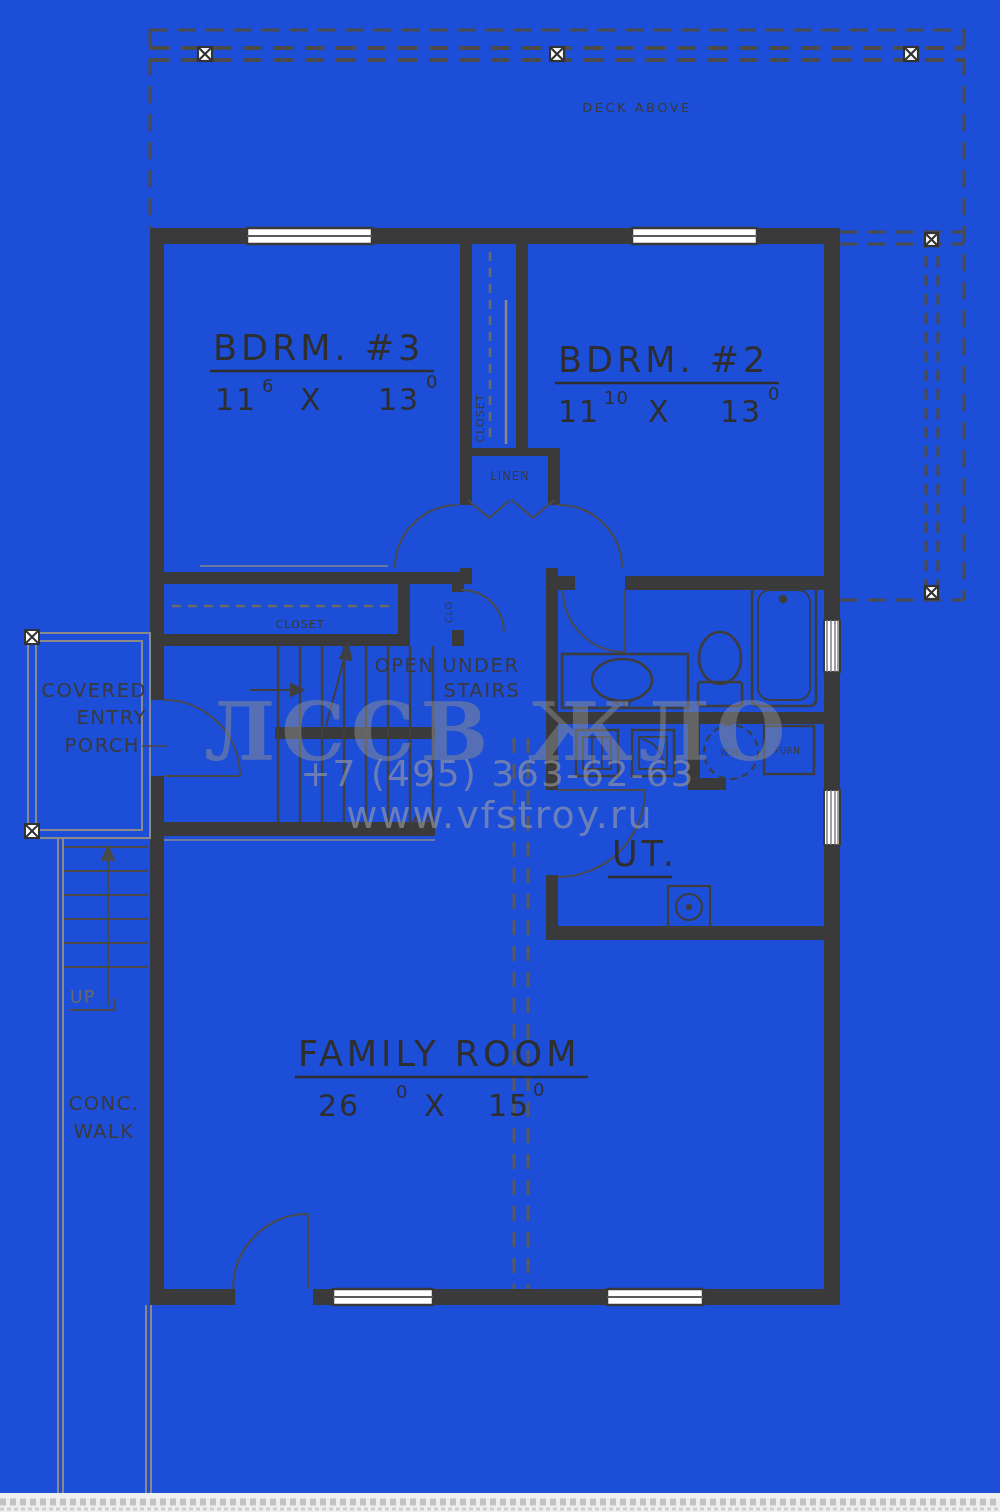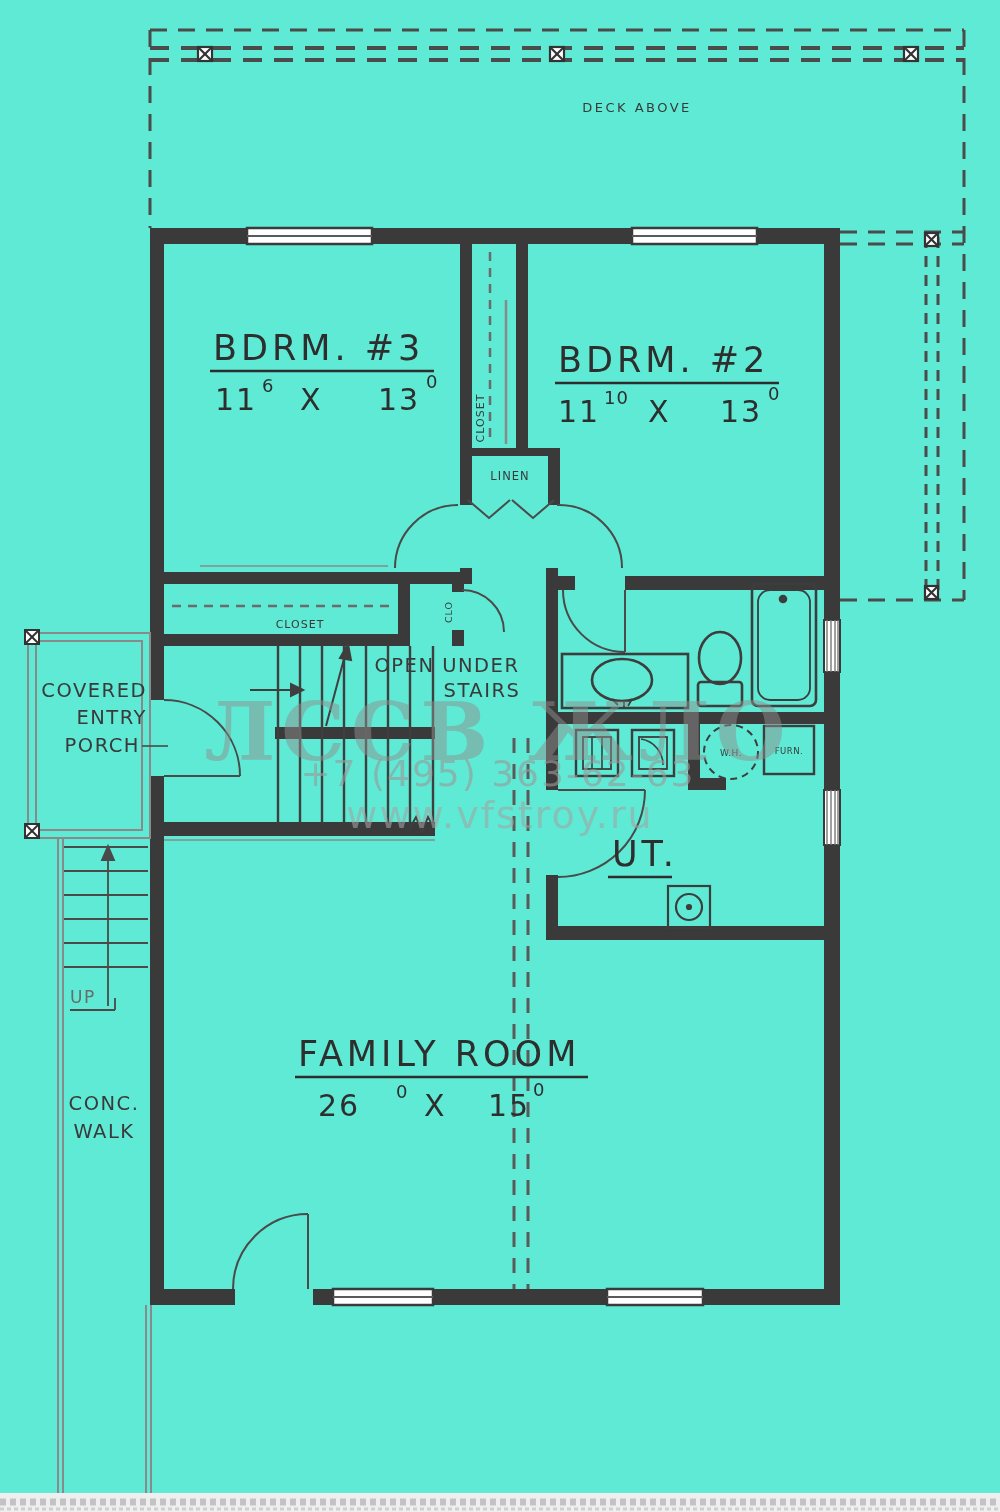--- a/index.html
+++ b/index.html
@@ -1,16 +1,16 @@
 <!DOCTYPE html>
 <html><head>
 <meta charset="utf-8">
 <style>
   html,body{margin:0;padding:0;background:#ffffff;}
-  .page{position:relative;width:1000px;height:1512px;background:#5eead4;overflow:hidden;
+  .page{position:relative;width:1000px;height:1512px;background:#1d4ed8;overflow:hidden;
         font-family:"DejaVu Sans",sans-serif;}
   svg{position:absolute;left:0;top:0;}
   svg text{font-family:"DejaVu Sans",sans-serif;fill:#2e2e2e;}
   .room{font-size:35px;letter-spacing:4px;}
   .dim{font-size:30px;letter-spacing:2px;}
   .sup{font-size:18px;letter-spacing:1px;}
   .md{font-size:19.5px;letter-spacing:1.5px;fill:#3a3a3a;}
   .sm{font-size:11.5px;letter-spacing:1px;fill:#3a3a3a;}
   .xs{font-size:9px;letter-spacing:.5px;fill:#3a3a3a;}
   .wm-logo{font-family:"DejaVu Serif",serif;font-weight:bold;font-size:80px;letter-spacing:6px;

